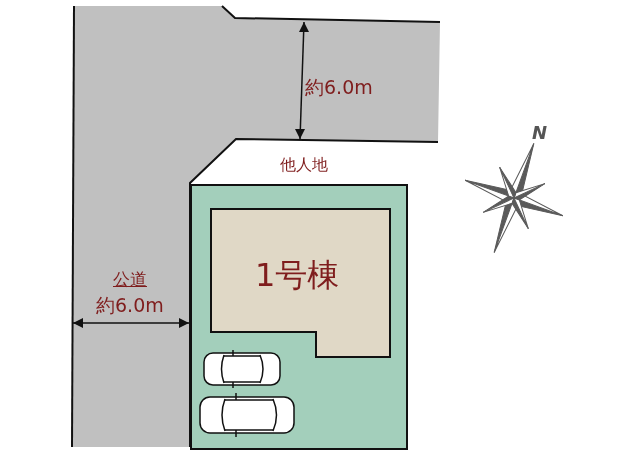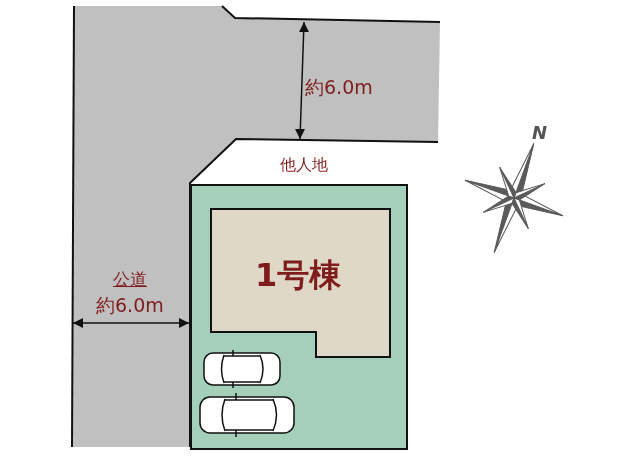--- a/index.html
+++ b/index.html
@@ -4,21 +4,21 @@
 <style>
   html, body { margin: 0; padding: 0; background: #ffffff; }
   body { width: 620px; height: 465px; position: relative; overflow: hidden;
          font-family: "DejaVu Sans", "Liberation Sans", sans-serif; }
   svg { position: absolute; left: 0; top: 0; }
   .label { position: absolute; color: #7f1d1d; white-space: nowrap; }
   .dim-top { left: 305px; top: 75px; font-size: 19px; }
   .neighbor { left: 272px; top: 155px; font-size: 16px; margin-left: 8px; }
   .road-name { left: 113px; top: 268px; font-size: 17px; text-decoration: underline; }
   .road-dim { left: 96px; top: 293px; font-size: 19px; }
-  .building { left: 255px; top: 254px; font-size: 32px; font-weight: bold; }
+  .building { left: 255px; top: 254px; font-size: 32px; font-weight: normal; }
   .north { left: 532px; top: 122px; font-size: 18px; font-style: italic; font-weight: bold; color: #555; }
 </style>
 </head>
 <body>
 
 <svg width="620" height="465" viewBox="0 0 620 465">
 
   <polygon points="74,6 222,6 235,18 440,22 438,142 236,139 190,183 190,447 72,447" fill="#c0c0c0" stroke="none"></polygon>
 
   <polyline points="74,6 72,447" fill="none" stroke="#111" stroke-width="2"></polyline>

